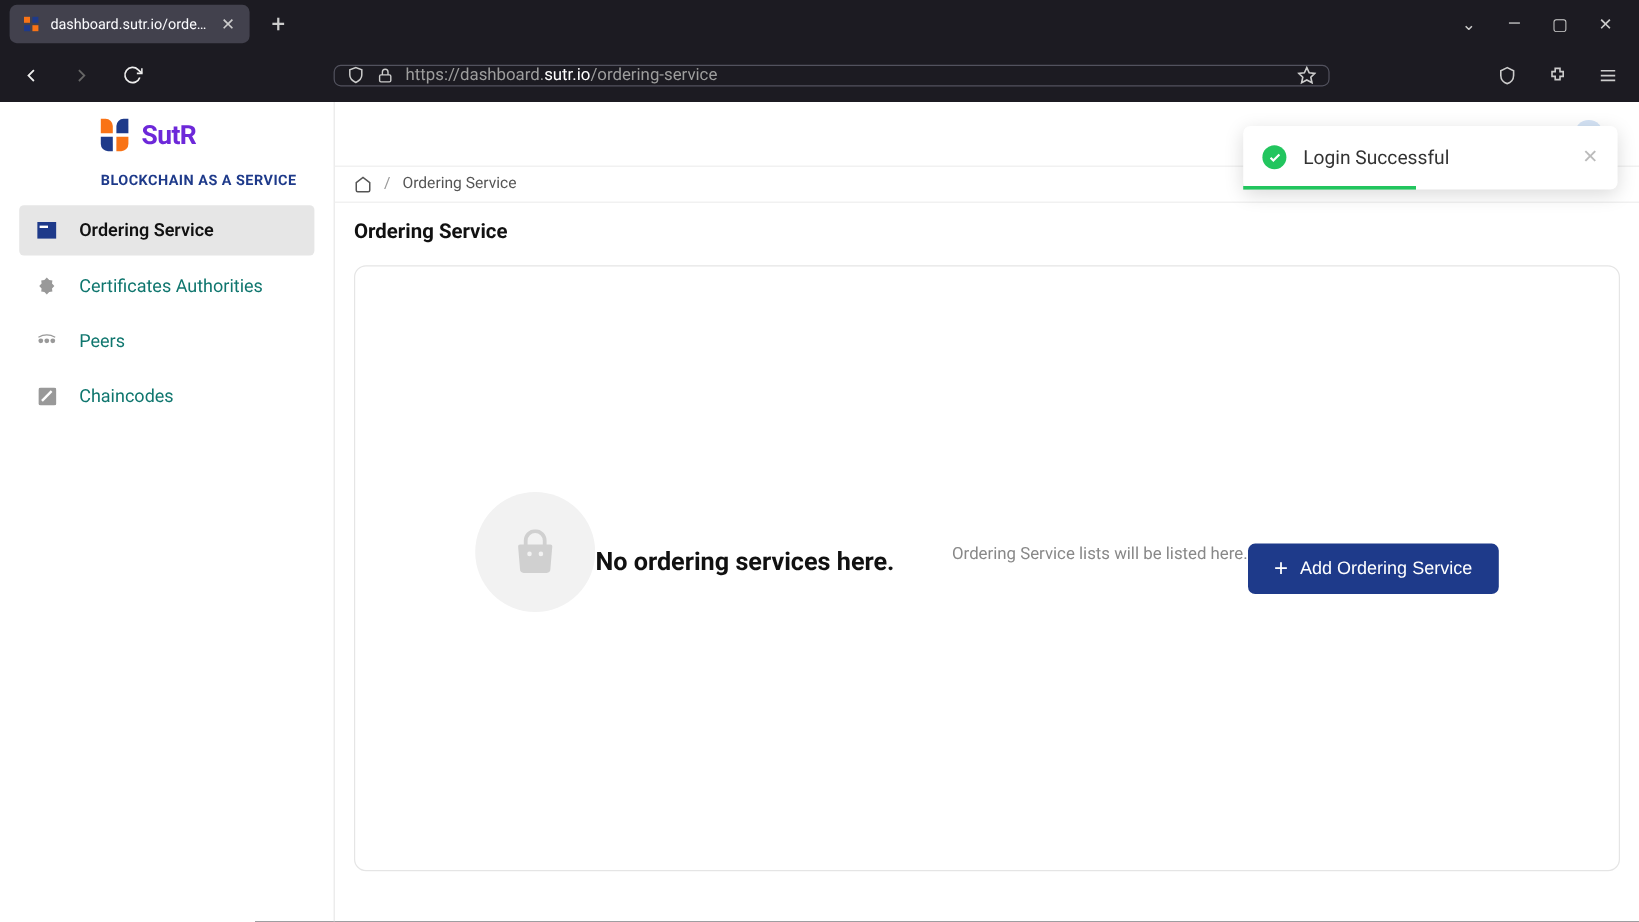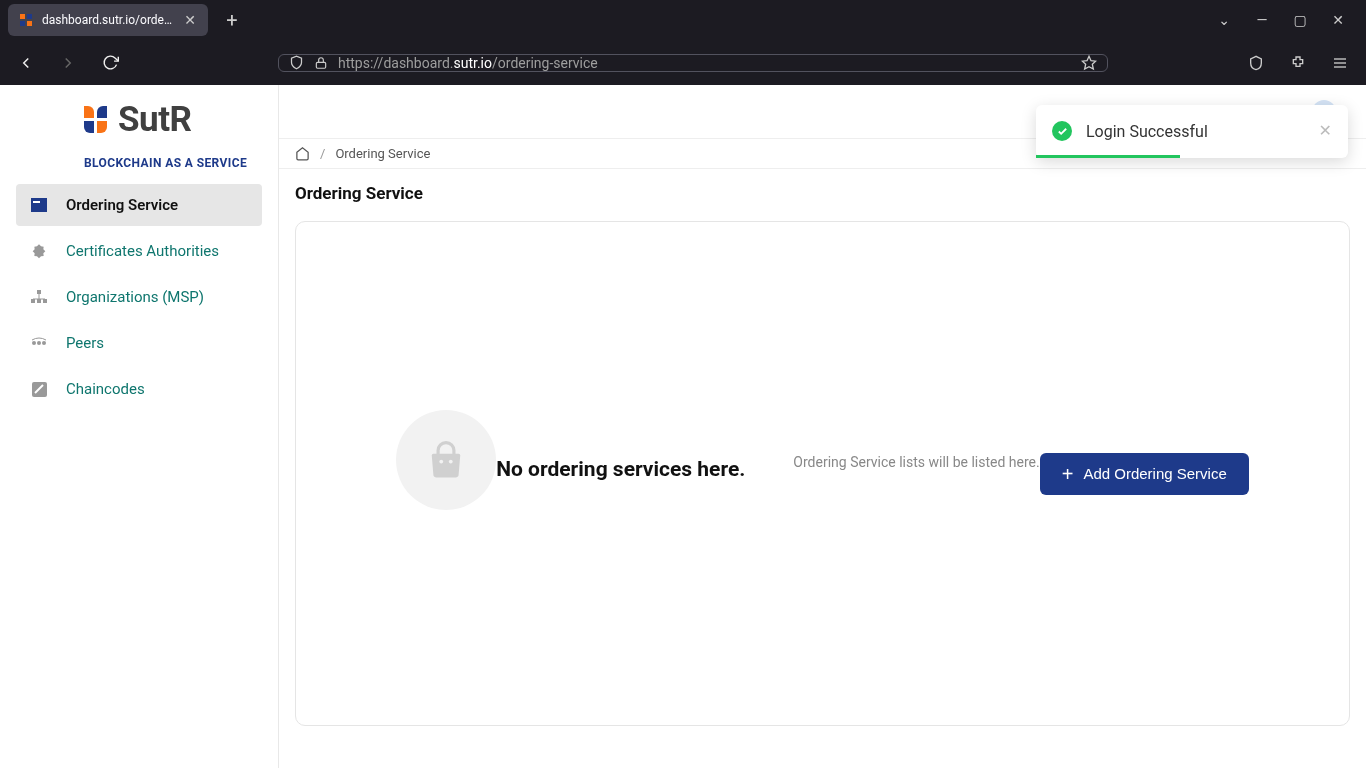--- a/index.html
+++ b/index.html
@@ -27,21 +27,21 @@
 
 
 .page { background: #fff; height: 683px; display: flex; position: relative; }
 
 
 .sidebar { width: 279px; border-right: 1px solid #e8e8e8; padding-top: 10px; }
 .logo-area { padding: 4px 0 14px 84px; }
 .logo-row { display: flex; align-items: center; gap: 10px; }
 .logo-mark { width: 24px; height: 28px; position: relative; }
 .logo-mark .piece { position: absolute; border-radius: 2px; }
-.logo-text { font-size: 35px; font-weight: 700; color: #404040; letter-spacing: -0.5px; }
+.logo-text { font-size: 22px; font-weight: 700; color: #6d28d9; letter-spacing: -0.5px; }
 .logo-sub { font-size: 12px; font-weight: 700; color: #1e3a8a; letter-spacing: 0.4px; margin-top: 16px; }
 
 .nav-list { padding: 0 16px; }
 .nav-item { display: flex; align-items: center; gap: 18px; padding: 12px 14px; color: #0f766e; font-size: 15px; cursor: pointer; border-radius: 4px; margin-bottom: 4px; }
 .nav-item.active { background: #e6e6e6; font-weight: 600; color: #111; }
 .nav-icon { width: 18px; color: #888; display: flex; justify-content: center; }
 .nav-item.active .nav-icon { color: #1e40af; }
 
 
 .main { flex: 1; display: flex; flex-direction: column; }
@@ -182,33 +182,20 @@
       <div class="nav-item">
         <span class="nav-icon">
             <svg width="16" height="16" viewBox="0 0 24 24" fill="#999">
               <path d="M12 2l3 3 4 .5-.5 4 3 3-3 3 .5 4-4 .5-3 3-3-3-4-.5.5-4-3-3 3-3-.5-4 4-.5 3-3z"></path>
             </svg>
           </span>
         <span>Certificates Authorities</span>
       </div>
       <div class="nav-item">
         <span class="nav-icon">
-            <svg width="16" height="14" viewBox="0 0 16 14" fill="#999">
-              <rect x="6" y="0" width="4" height="4"></rect>
-              <rect x="0" y="9" width="4" height="4"></rect>
-              <rect x="6" y="9" width="4" height="4"></rect>
-              <rect x="12" y="9" width="4" height="4"></rect>
-              <line x1="8" y1="4" x2="8" y2="9" stroke="#999"></line>
-              <line x1="2" y1="9" x2="14" y2="9" stroke="#999"></line>
-            </svg>
-          </span>
-        <span>Organizations (MSP)</span>
-      </div>
-      <div class="nav-item">
-        <span class="nav-icon">
             <svg width="16" height="12" viewBox="0 0 16 12" fill="#999">
               <circle cx="3" cy="6" r="2"></circle>
               <circle cx="8" cy="6" r="2"></circle>
               <circle cx="13" cy="6" r="2"></circle>
               <path d="M1 3 Q 8 -1 15 3" stroke="#999" fill="none"></path>
             </svg>
           </span>
         <span>Peers</span>
       </div>
       <div class="nav-item">

